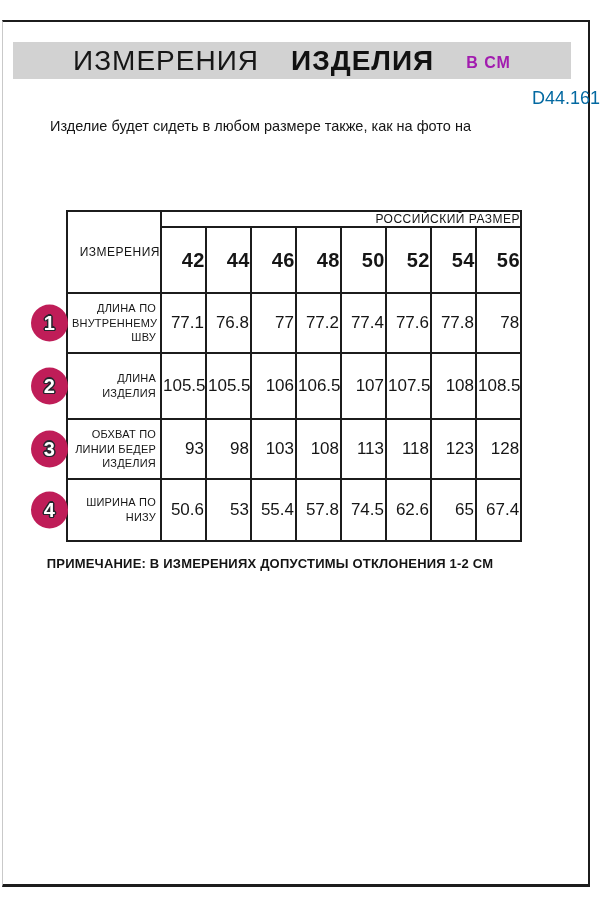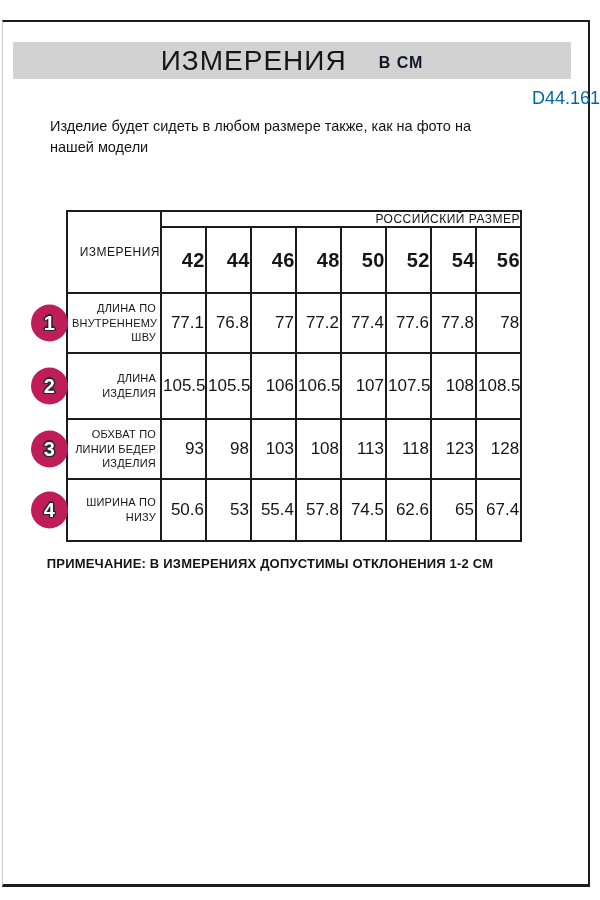--- a/index.html
+++ b/index.html
@@ -37,21 +37,21 @@
     width:558px; height:37px;
     background:var(--banner-bg);
     display:flex;
     align-items:center;
     justify-content:center;
     gap:32px;
     white-space:nowrap;
   }
   .banner .t-reg{font-size:28px;font-weight:400;letter-spacing:1px;color:#161616;}
   .banner .t-bold{font-size:28px;font-weight:700;letter-spacing:1px;color:#111;}
-  .banner .t-unit{font-size:16px;font-weight:700;letter-spacing:1px;color:#0f172a;padding-top:4px;}
+  .banner .t-unit{font-size:16px;font-weight:700;letter-spacing:1px;color:#a21caf;padding-top:4px;}
 
   .model{
     position:absolute;
     left:0; top:88px; width:600px;
     text-align:right;
     font-size:18px;
     color:#0369a1;
   }
   .subtitle{
     position:absolute;
@@ -145,28 +145,28 @@
   }
 </style>
 </head>
 <body>
 
 <div class="page">
   <div class="frame"></div>
 
   <div class="banner">
     <span class="t-reg">ИЗМЕРЕНИЯ</span>
+    <span class="t-bold">ИЗДЕЛИЯ</span>
     <span class="t-unit">В СМ</span>
   </div>
 
   <div class="model">D44.161</div>
 
   <div class="subtitle">
     <div>Изделие будет сидеть в любом размере также, как на фото на</div>
-    <div>нашей модели</div>
   </div>
 
   <div class="tbl-wrap">
     <table>
       <colgroup>
         <col class="c-label">
         <col class="c-size">
           <col class="c-size">
           <col class="c-size">
           <col class="c-size">

